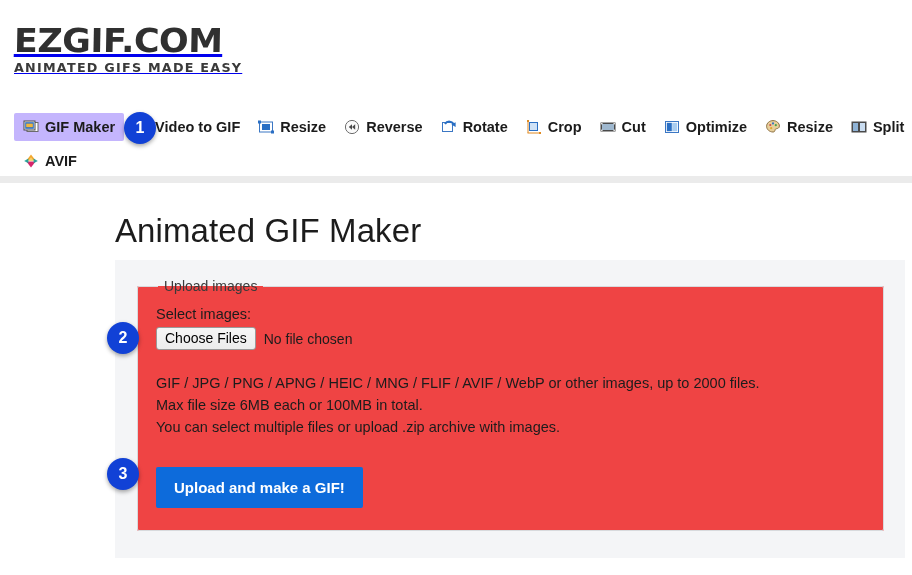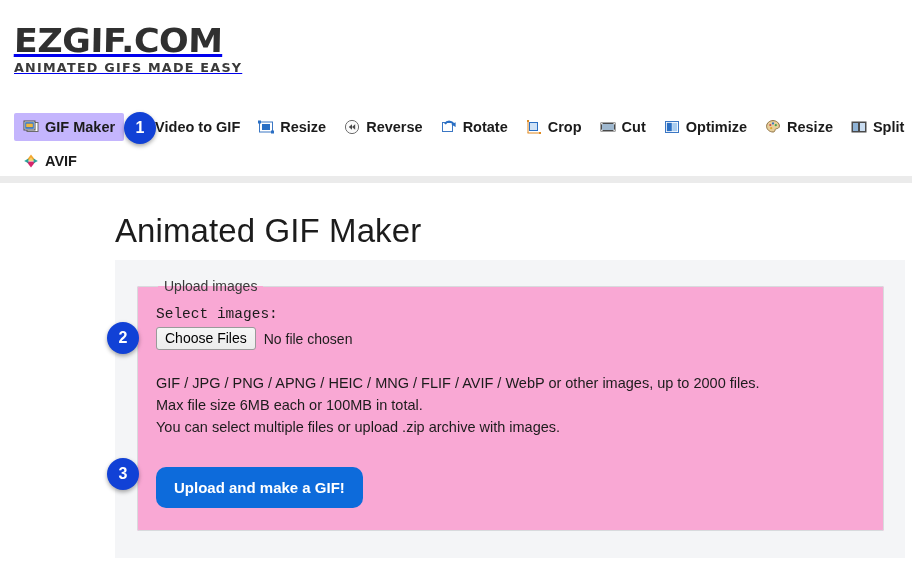--- a/index.html
+++ b/index.html
@@ -72,36 +72,35 @@
 
   .panel {
     position:absolute; left:115px; top:70px;
     width: 790px; height: 298px;
     background: #f4f5f7;
   }
   fieldset.upload-box {
     position:absolute; left:22px; top:18px;
     width: 747px; height: 253px;
     margin:0;
-    background:#f9a8d4;
+    background:#ef4444;
     border:1px solid #d8dadd;
     border-radius: 2px;
     padding: 0 18px;
   }
   fieldset.upload-box legend {
     font-size: 14px;
     color:#3a3a3a;
     padding: 0 6px;
     margin-left: 2px;
   }
   .field-label {
     font-size: 14.5px;
     color:#1c1c1c;
     margin: 12px 0 5px 0;
-    font-family: Liberation Mono, monospace;
   }
   .file-row { display:flex; align-items:center; gap:8px; }
   .choose-btn {
     font-family: "Liberation Sans", sans-serif;
     font-size: 14px;
     color:#000;
     background: linear-gradient(#f6f6f6,#ececec);
     border:1px solid #9a9a9a;
     border-radius:3px;
     padding: 2px 8px 3px 8px;
@@ -114,21 +113,21 @@
   .hint p { margin:0 0 3px 0; font-size:14.5px; color:#1c1c1c; line-height:19px; }
 
   .upload-btn {
     margin-top: 27px;
     display:inline-block;
     background:#0d6bdb;
     color:#fff;
     font-size:15px;
     font-weight:700;
     border:none;
-    border-radius:10px;
+    border-radius:2px;
     padding: 12px 18px;
     cursor:pointer;
     font-family:"Liberation Sans", sans-serif;
   }
 
   
   .badge {
     position:absolute;
     width: 32px; height: 32px;
     border-radius: 50%;

